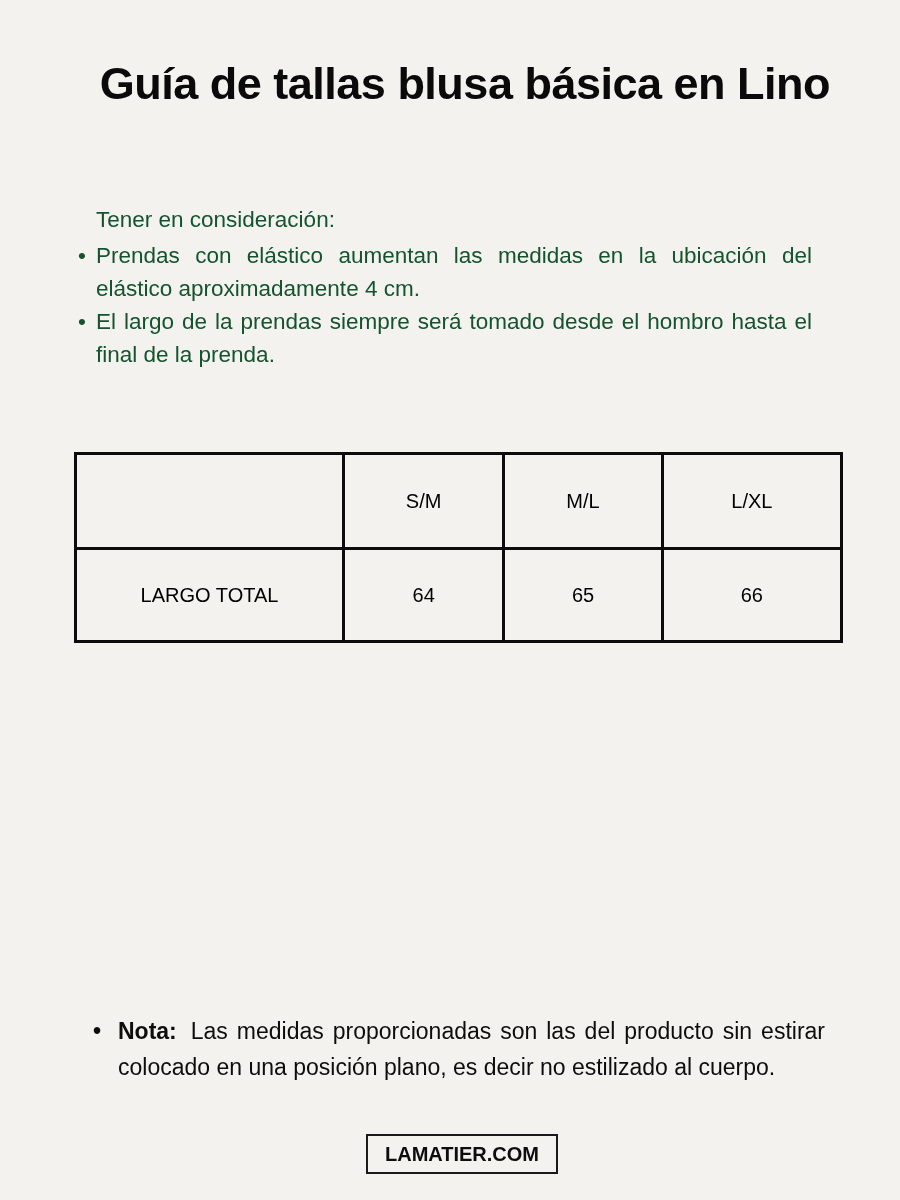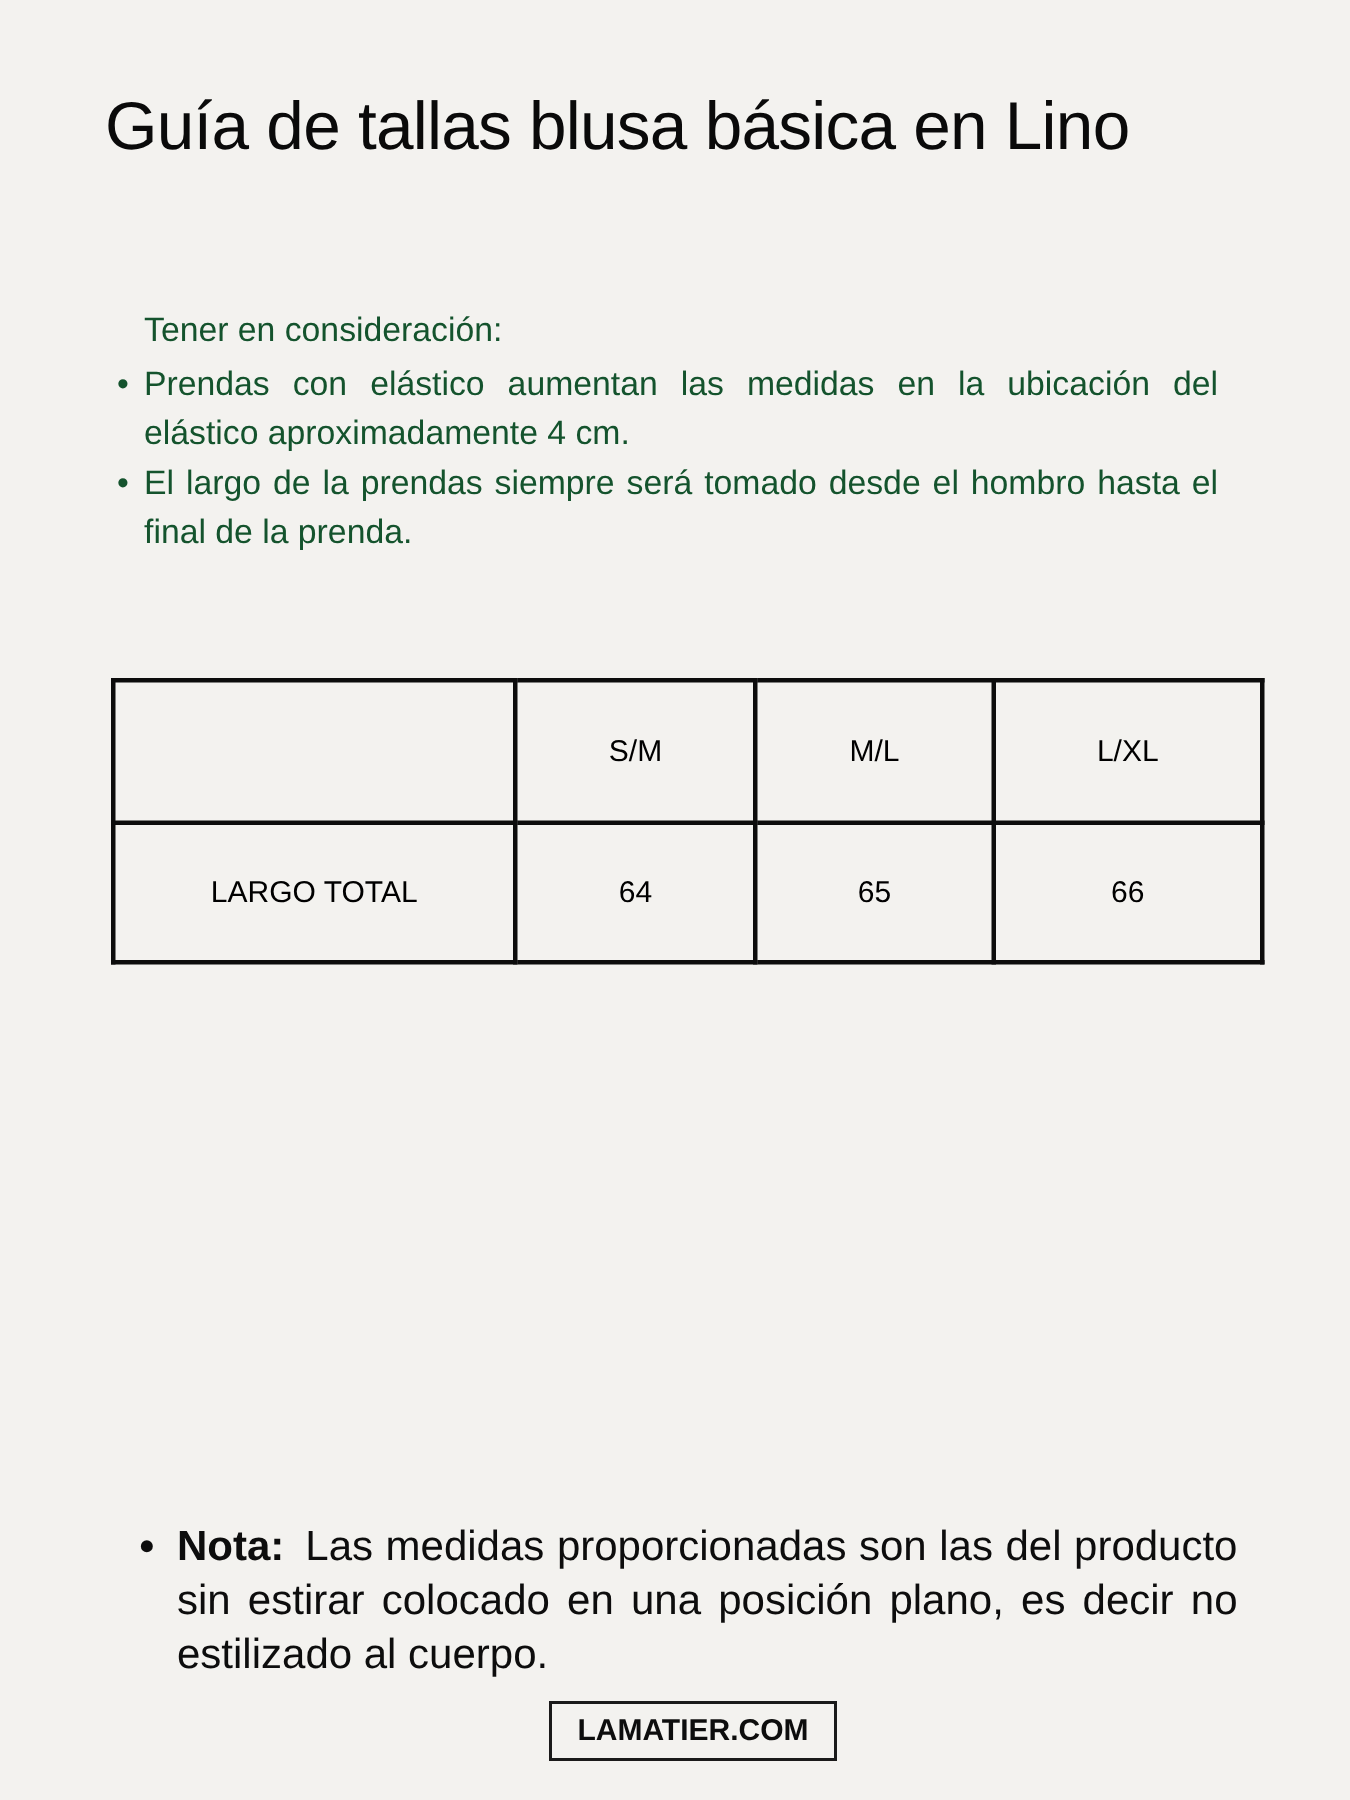--- a/index.html
+++ b/index.html
@@ -18,24 +18,24 @@
     color: #0d0d0d;
     overflow: hidden;
   }
 
   
   .title {
     position: absolute;
     top: 52px;
     left: 70px;
     width: 760px;
-    text-align: left;
+    text-align: right;
     font-size: 45px;
     line-height: 64px;
-    font-weight: 400;
+    font-weight: 700;
     letter-spacing: -0.5px;
     color: #0a0a0a;
   }
 
   
   .considerations {
     position: absolute;
     top: 203px;
     left: 78px;
     width: 734px;
@@ -88,21 +88,21 @@
   .size-table .col-sm    { width: 161px; }
   .size-table .col-ml    { width: 159px; }
   .size-table .col-lxl   { width: 180px; }
 
   
   .note {
     position: absolute;
     top: 1013px;
     left: 93px;
     width: 732px;
-    font-size: 28px;
+    font-size: 23px;
     line-height: 36px;
     text-align: justify;
     text-justify: inter-word;
   }
   .note .note-body {
     position: relative;
     padding-left: 25px;
   }
   .note .note-body::before {
     content: "\2022";

